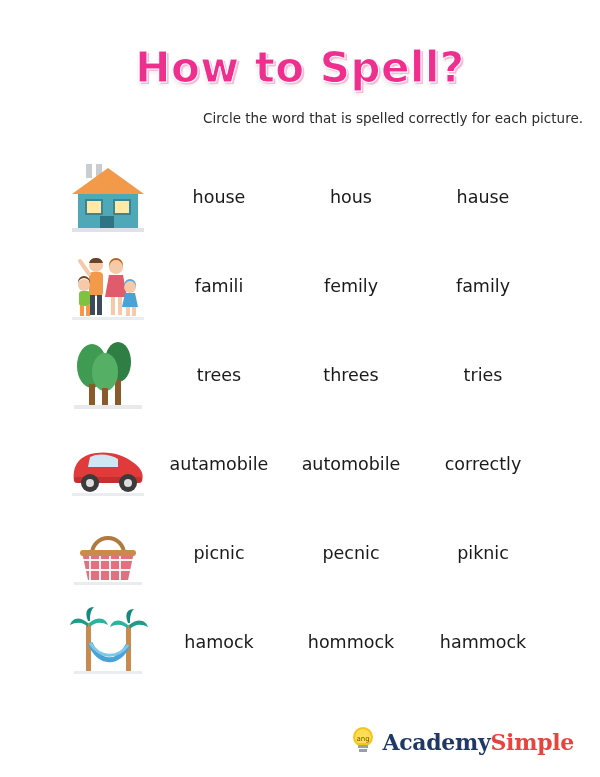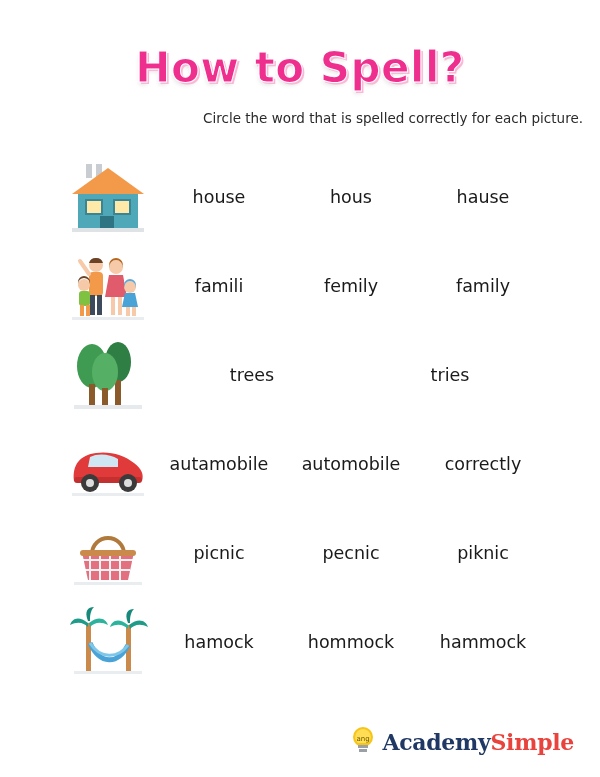--- a/index.html
+++ b/index.html
@@ -170,20 +170,21 @@
           <rect x="23" y="48" width="6" height="22" fill="#8a5a2b"></rect>
           <ellipse cx="52" cy="26" rx="13" ry="20" fill="#2f7f45"></ellipse>
           <rect x="49" y="44" width="6" height="26" fill="#8a5a2b"></rect>
           <ellipse cx="39" cy="36" rx="13" ry="19" fill="#55b065"></ellipse>
           <rect x="36" y="52" width="6" height="18" fill="#8a5a2b"></rect>
           <rect x="8" y="69" width="68" height="4" fill="#e6eaed"></rect>
         </svg>
       </div>
       <div class="words">
         <span class="word">trees</span>
+        <span class="word">threes</span>
         <span class="word">tries</span>
       </div>
     </div>
 
     <div class="row">
       <div class="pic">
         <svg width="84" height="78" viewBox="0 0 84 78">
           <path d="M8 56 C6 40 14 30 30 28 C44 26 58 30 68 38 C76 44 78 50 76 56 Z" fill="#e03a3a"></path>
           <path d="M24 32 C32 28 44 29 52 34 L52 42 L22 42 Z" fill="#cfe7f2"></path>
           <rect x="8" y="52" width="68" height="6" rx="3" fill="#c42f2f"></rect>

